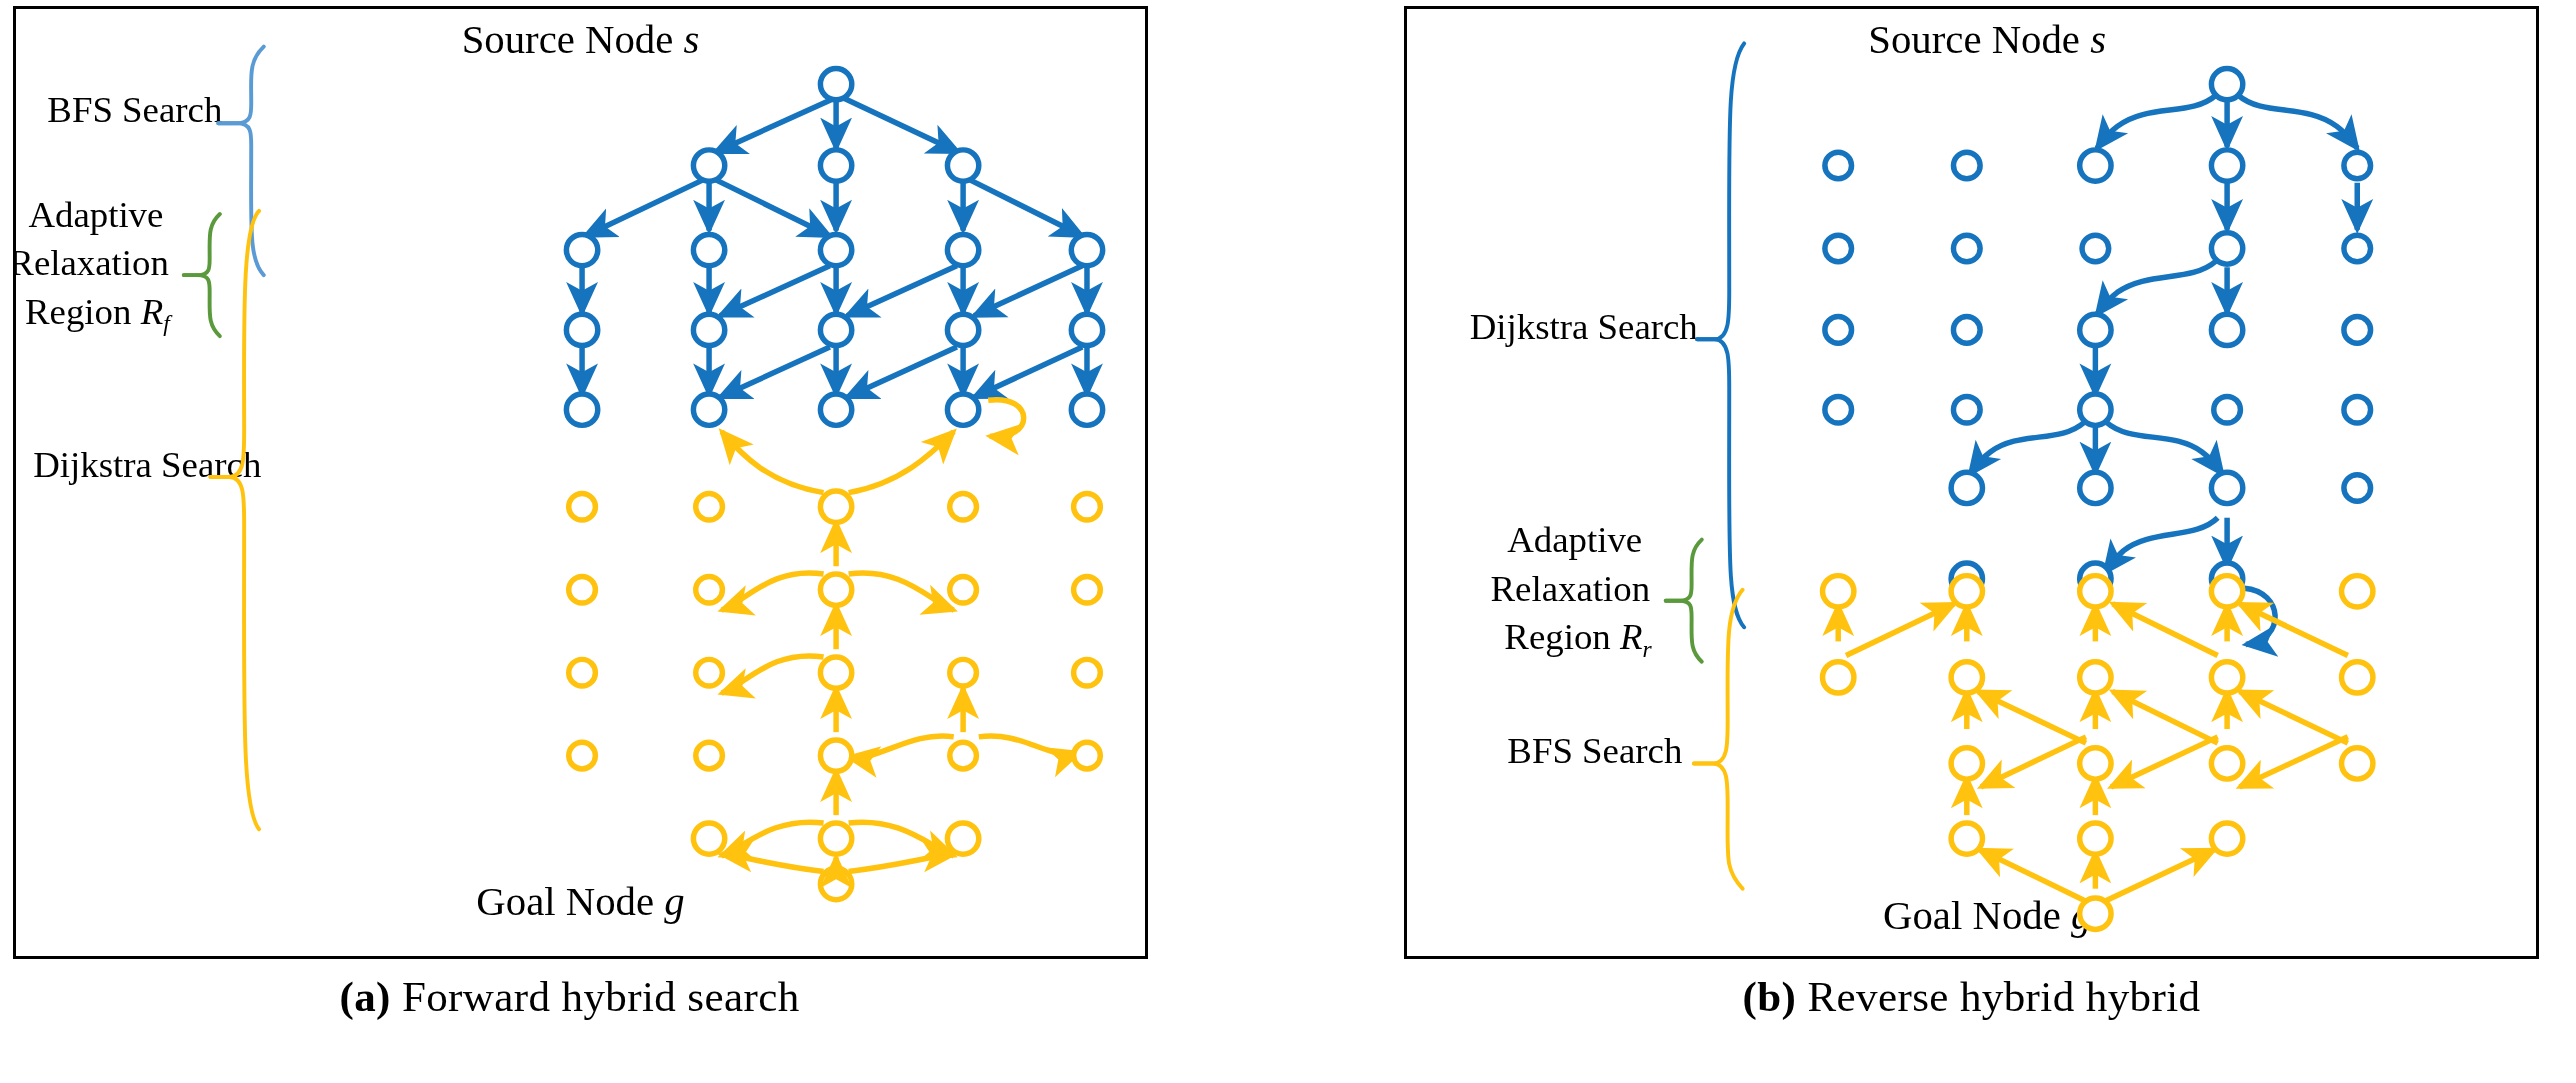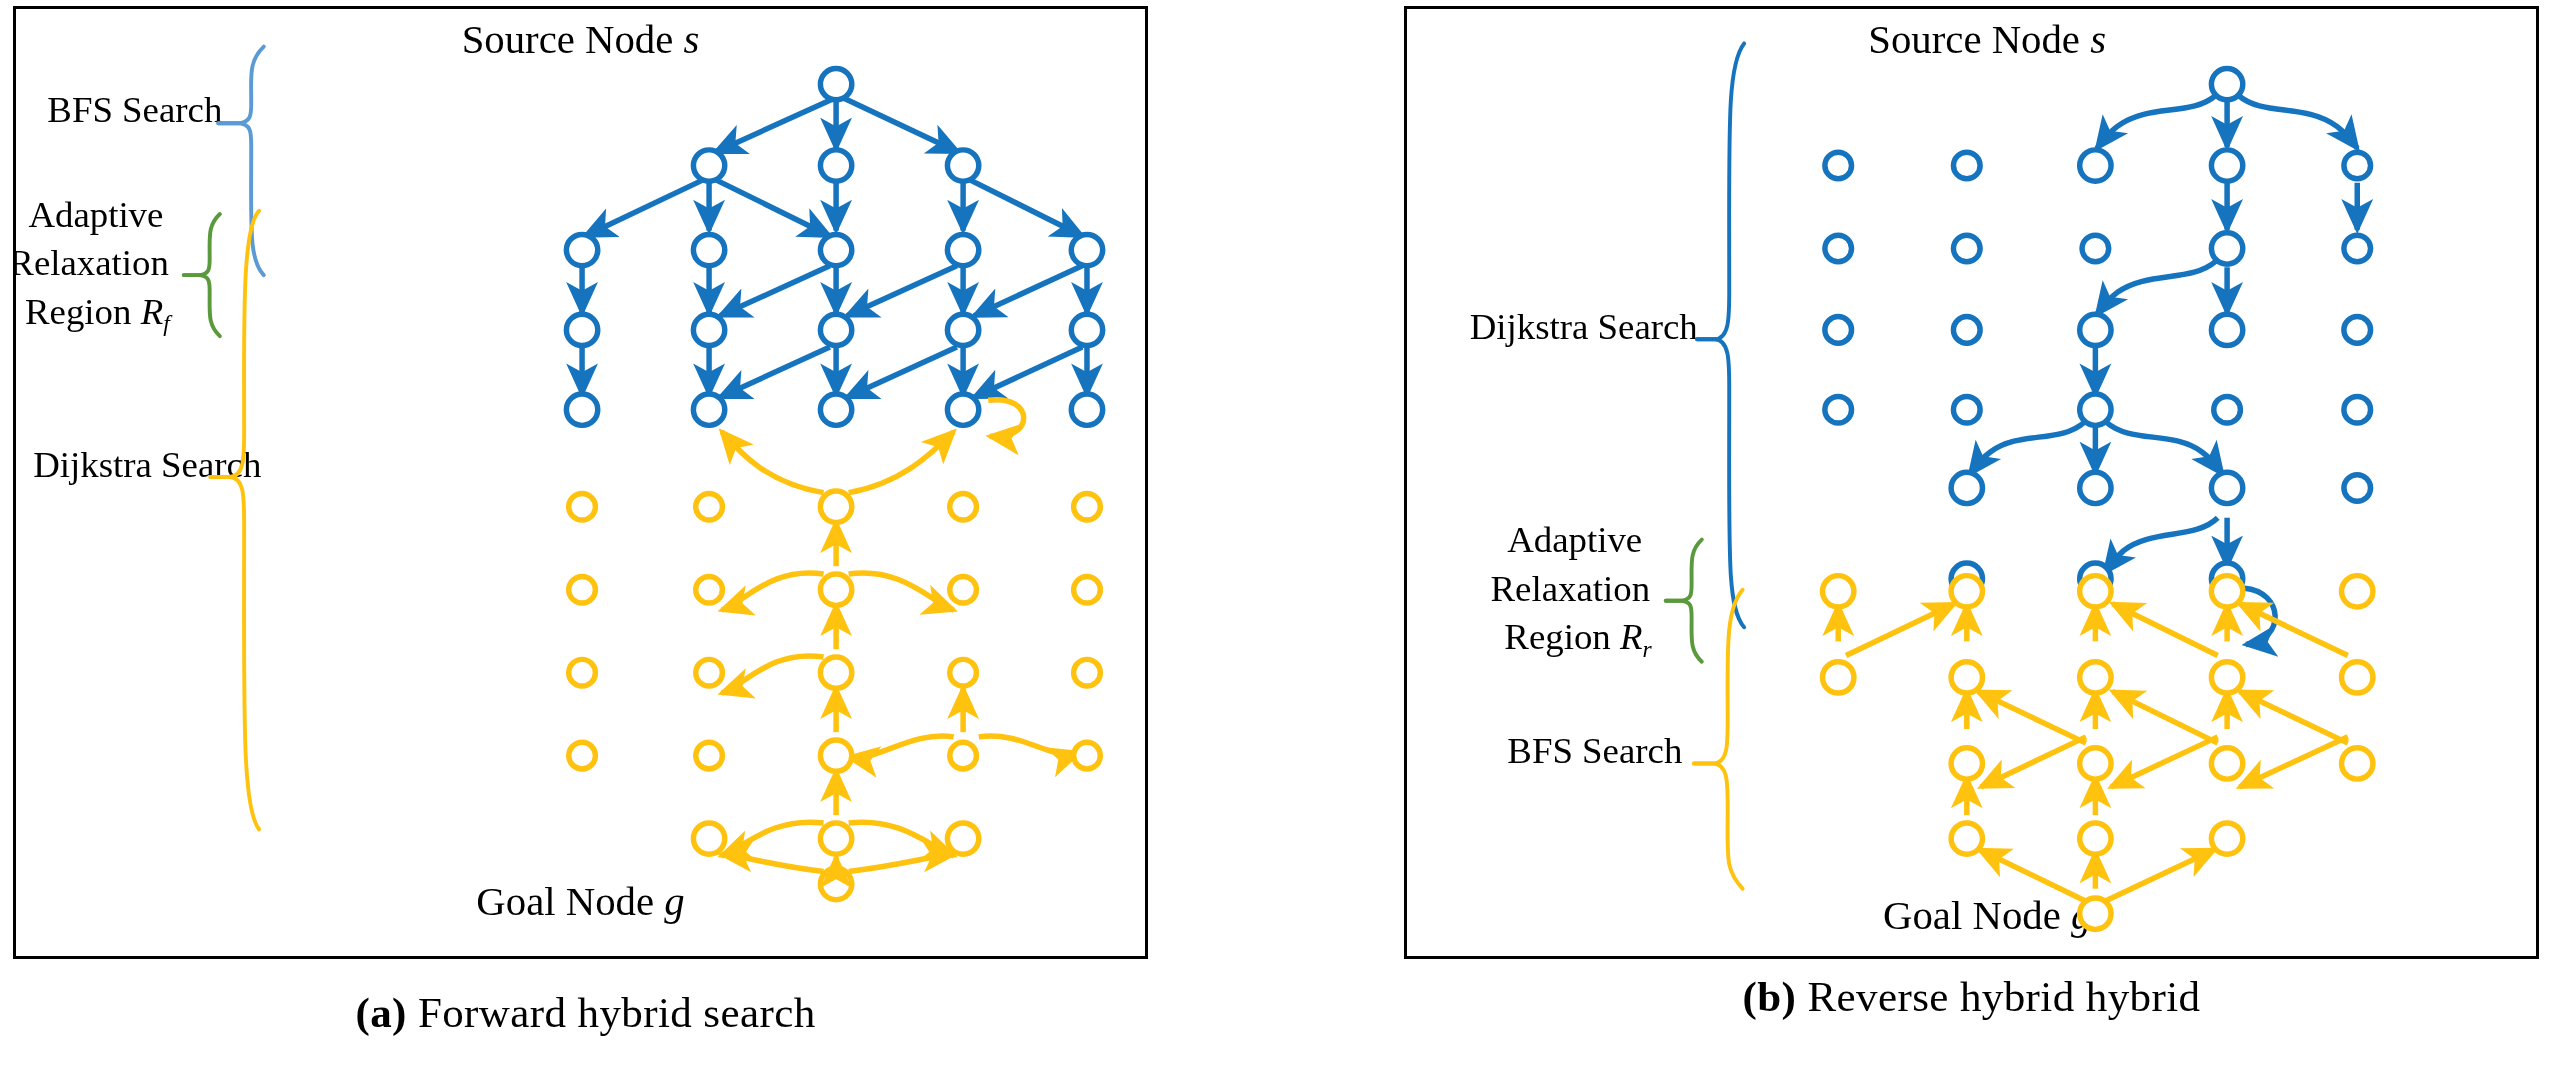--- a/index.html
+++ b/index.html
@@ -3,21 +3,21 @@
 <meta charset="utf-8">
 <style>
   html,body{margin:0;padding:0;background:#fff;}
   body{width:2576px;height:1084px;font-family:"Liberation Serif",serif;color:#000;overflow:hidden;}
   .figure{position:relative;width:2576px;height:916px;}
   .panel{position:absolute;top:6.3px;border:3.2px solid #000;background:#fff;box-sizing:border-box;}
   #panel-a{left:12.6px;width:1135px;height:953px;}
   #panel-b{left:1404px;width:1135px;height:953px;}
   .caption{position:absolute;top:971px;width:1135px;text-align:center;
            font-size:43px;line-height:1.2;letter-spacing:0.4px;}
-  #caption-a{left:18px;margin-top:16px;}
+  #caption-a{left:2px;}
   #caption-b{left:1404px;}
   .caption b{font-weight:700;}
   .panel-svg{position:absolute;inset:0;width:100%;height:100%;display:block;}
   .ttl{font-family:"Liberation Serif",serif;font-size:52px;fill:#000;}
   .ttl-i{font-style:italic;}
   .lbl{font-family:"Liberation Serif",serif;font-size:47px;fill:#000;}
   .sub{font-size:30px;font-style:italic;}
 </style>
 </head>
 <body>

